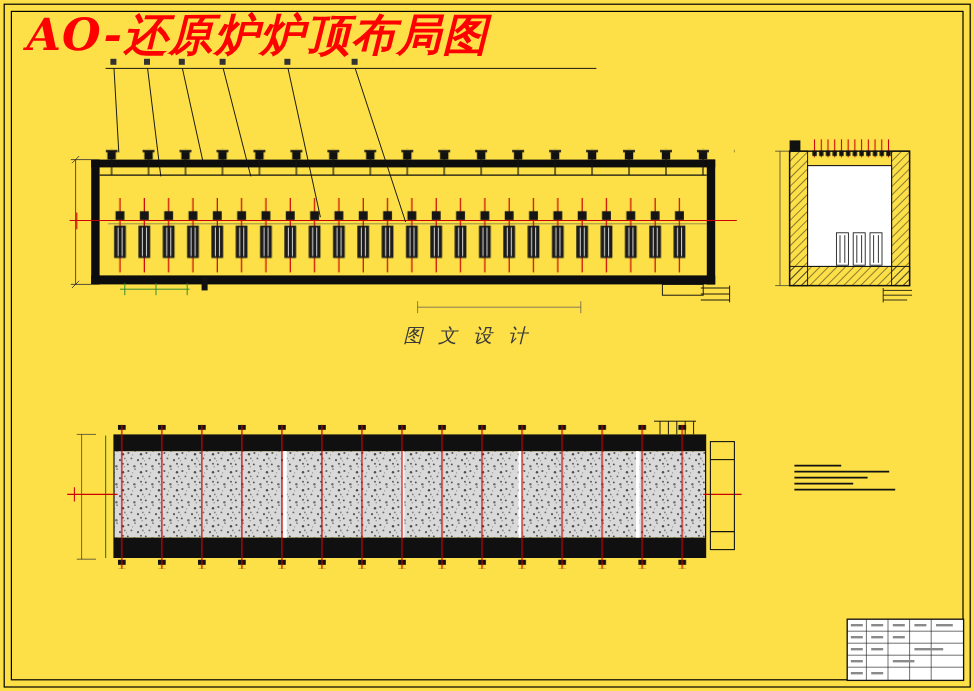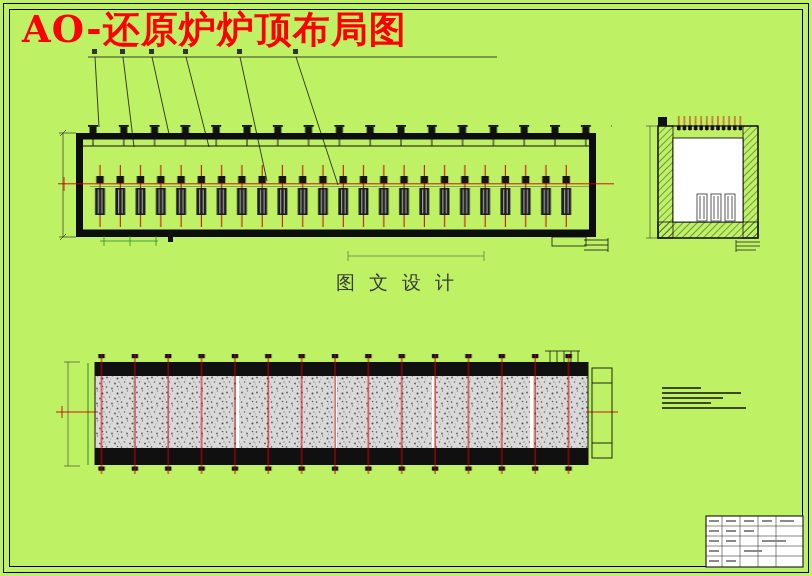--- a/index.html
+++ b/index.html
@@ -1,24 +1,24 @@
 <!DOCTYPE html>
 <html><head>
 <meta charset="utf-8">
 <style>
   html,body{margin:0;padding:0;background:#ffffff;}
-  .sheet{position:relative;width:812px;height:576px;background:#bef264;overflow:hidden;
-         font-family:"DejaVu Sans","Liberation Sans",sans-serif;}
+  .sheet{position:relative;width:812px;height:576px;background:#fde047;overflow:hidden;
+         font-family:"DejaVu Sans","Liberation Sans",sans-serif;font-style:italic;}
   .frame{position:absolute;border:1px solid #000;pointer-events:none;}
   .frame.outer{left:3px;top:3px;width:804px;height:568px;}
   .frame.inner{left:9px;top:9px;width:792px;height:556px;}
   .drawing-title{position:absolute;left:22px;top:11px;font-family:"DejaVu Serif","DejaVu Sans",serif;
                  font-weight:bold;font-size:37px;line-height:1;color:#ff0000;letter-spacing:1px;white-space:nowrap;}
   .caption{position:absolute;left:336px;top:270px;font-family:"DejaVu Serif","DejaVu Sans",serif;
-           font-size:19px;color:#3a3a3a;letter-spacing:4px;white-space:nowrap;}
+           font-size:16px;color:#3a3a3a;letter-spacing:4px;white-space:nowrap;}
   svg.linework{position:absolute;left:0;top:0;}
 </style>
 </head>
 <body>
 
 <div class="sheet">
 
   <div class="frame outer"></div>
   <div class="frame inner"></div>
 

